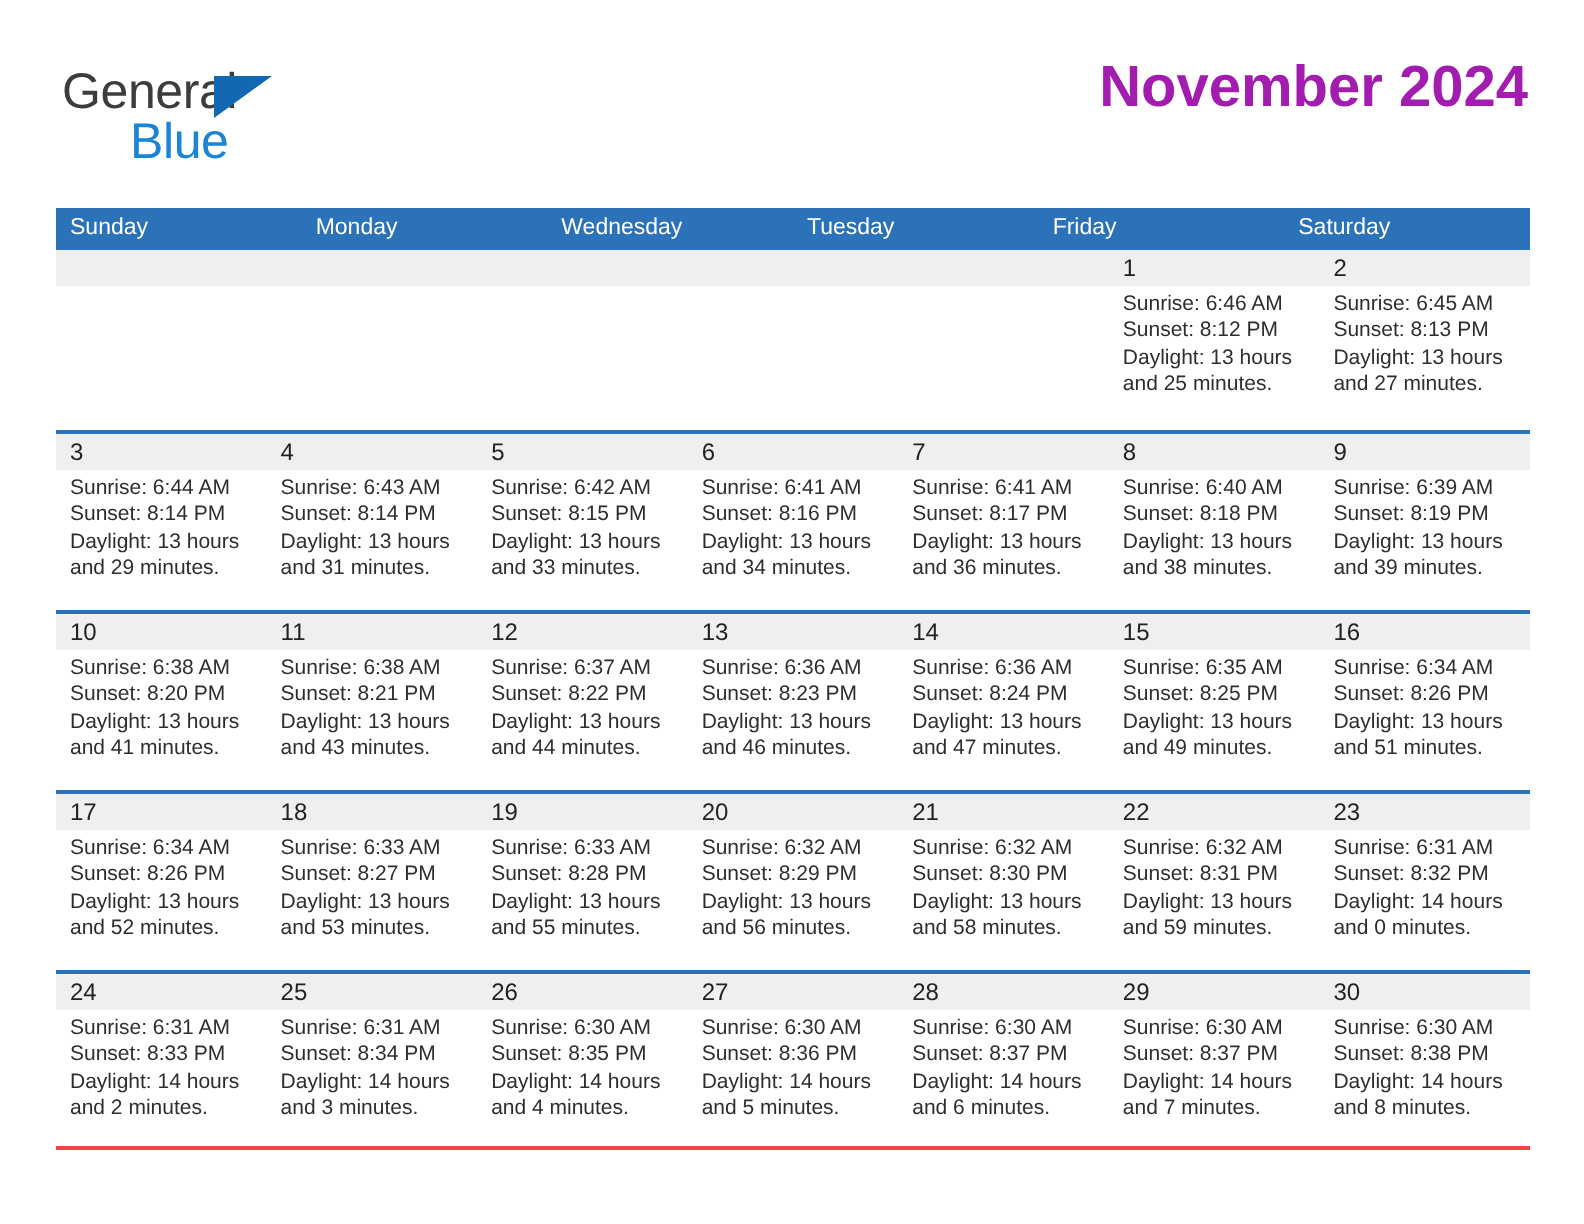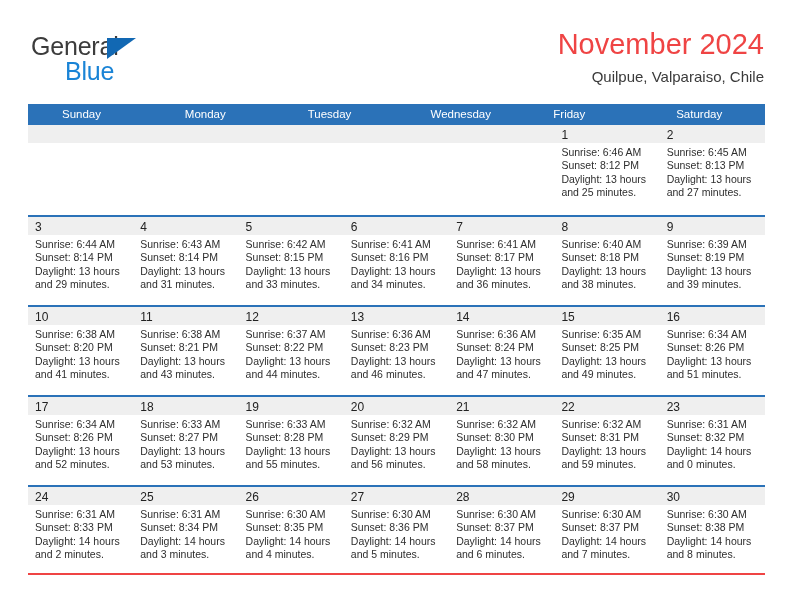--- a/index.html
+++ b/index.html
@@ -54,24 +54,24 @@
     text-align: center;
   }
 
   .titles {
     position: absolute;
     right: 0; top: 0;
     text-align: right;
   }
   .cal-title {
     font-size: 29px;
-    color: #ef4444;
+    color: #a21caf;
     line-height: 36px;
     white-space: nowrap;
-    font-weight: normal;
+    font-weight: bold;
     margin: 0;
     text-align: center;
   }
   .cal-sub {
     font-size: 15px;
     color: #3a3a3a;
     line-height: 22px;
     margin-top: 4px;
     white-space: nowrap;
   }
@@ -88,21 +88,20 @@
     height: 21px;
   }
   .weekday {
     flex: 1 1 0;
     color: #ffffff;
     font-size: 11.5px;
     line-height: 21px;
     padding-left: 7px;
     white-space: nowrap;
     overflow: hidden;
-    margin-left: 27px;
   }
 
   .week {
     display: flex;
     border-top: 2px solid #2b72b8;
     height: 90px;
   }
   .week:first-of-type { border-top: none; }
   .week.last { border-bottom: 2px solid #ef4444; }
 
@@ -141,32 +140,31 @@
   <div class="header">
 
     <div class="logo">
       <span class="logo-general">General</span>
       <span class="logo-tri"></span>
       <span class="logo-blue">Blue</span>
     </div>
 
     <div class="titles">
       <h1 class="cal-title">November 2024</h1>
-      <div class="cal-sub">Quilpue, Valparaiso, Chile</div>
     </div>
 
   </div>
 
   <div class="calendar">
 
     <div class="weekdays">
       <div class="weekday">Sunday</div>
       <div class="weekday">Monday</div>
+      <div class="weekday">Wednesday</div>
       <div class="weekday">Tuesday</div>
-      <div class="weekday">Wednesday</div>
       <div class="weekday">Friday</div>
       <div class="weekday">Saturday</div>
     </div>
 
     <div id="weeks-container">
         <div class="week">
           <div class="cell empty">
             <div class="daynum-band"><span class="daynum"></span></div>
           </div>
           <div class="cell empty">

